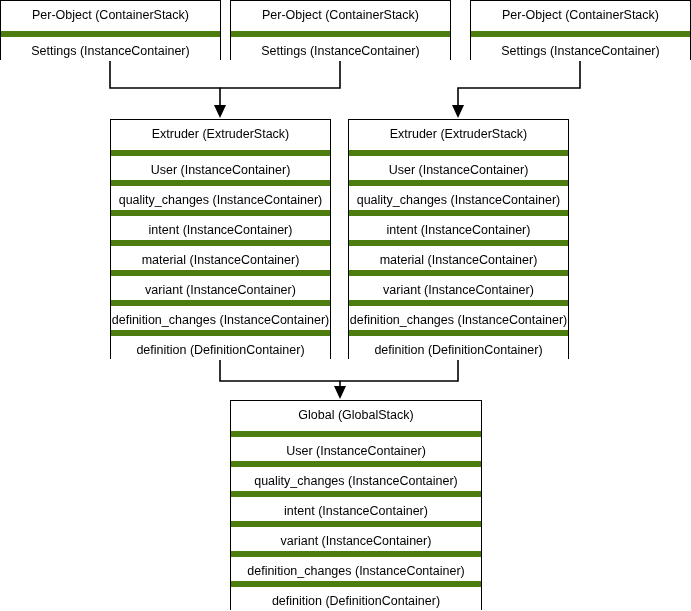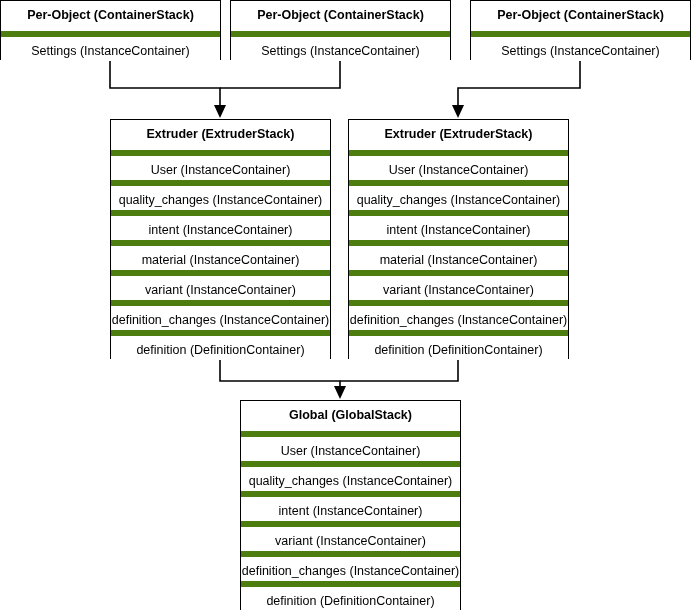--- a/index.html
+++ b/index.html
@@ -31,21 +31,21 @@
     text-align: center;
     font-size: 12.5px;
     color: #000000;
     white-space: nowrap;
     overflow: hidden;
     border-top: 6px solid #4d7c0f;
     background: #ffffff;
   }
   .stack-row.header {
     border-top: none;
-    font-weight: bold;
+    font-weight: normal;
   }
   .connectors {
     position: absolute;
     left: 0;
     top: 0;
     width: 691px;
     height: 611px;
     pointer-events: none;
   }
 </style>
@@ -109,21 +109,21 @@
   <div class="stack-box" style="left: 348px; top: 119px; width: 221px; height: 240px;">
       <div class="stack-row header">Extruder (ExtruderStack)</div>
       <div class="stack-row">User (InstanceContainer)</div>
       <div class="stack-row">quality_changes (InstanceContainer)</div>
       <div class="stack-row">intent (InstanceContainer)</div>
       <div class="stack-row">material (InstanceContainer)</div>
       <div class="stack-row">variant (InstanceContainer)</div>
       <div class="stack-row">definition_changes (InstanceContainer)</div>
       <div class="stack-row">definition (DefinitionContainer)</div>
     </div>
-  <div class="stack-box" style="left: 240px; top: 400px; width: 221px; height: 210px;">
+  <div class="stack-box" style="left: 230px; top: 400px; width: 252px; height: 210px;">
       <div class="stack-row header">Global (GlobalStack)</div>
       <div class="stack-row">User (InstanceContainer)</div>
       <div class="stack-row">quality_changes (InstanceContainer)</div>
       <div class="stack-row">intent (InstanceContainer)</div>
       <div class="stack-row">variant (InstanceContainer)</div>
       <div class="stack-row">definition_changes (InstanceContainer)</div>
       <div class="stack-row">definition (DefinitionContainer)</div>
     </div>
 
 </div>

